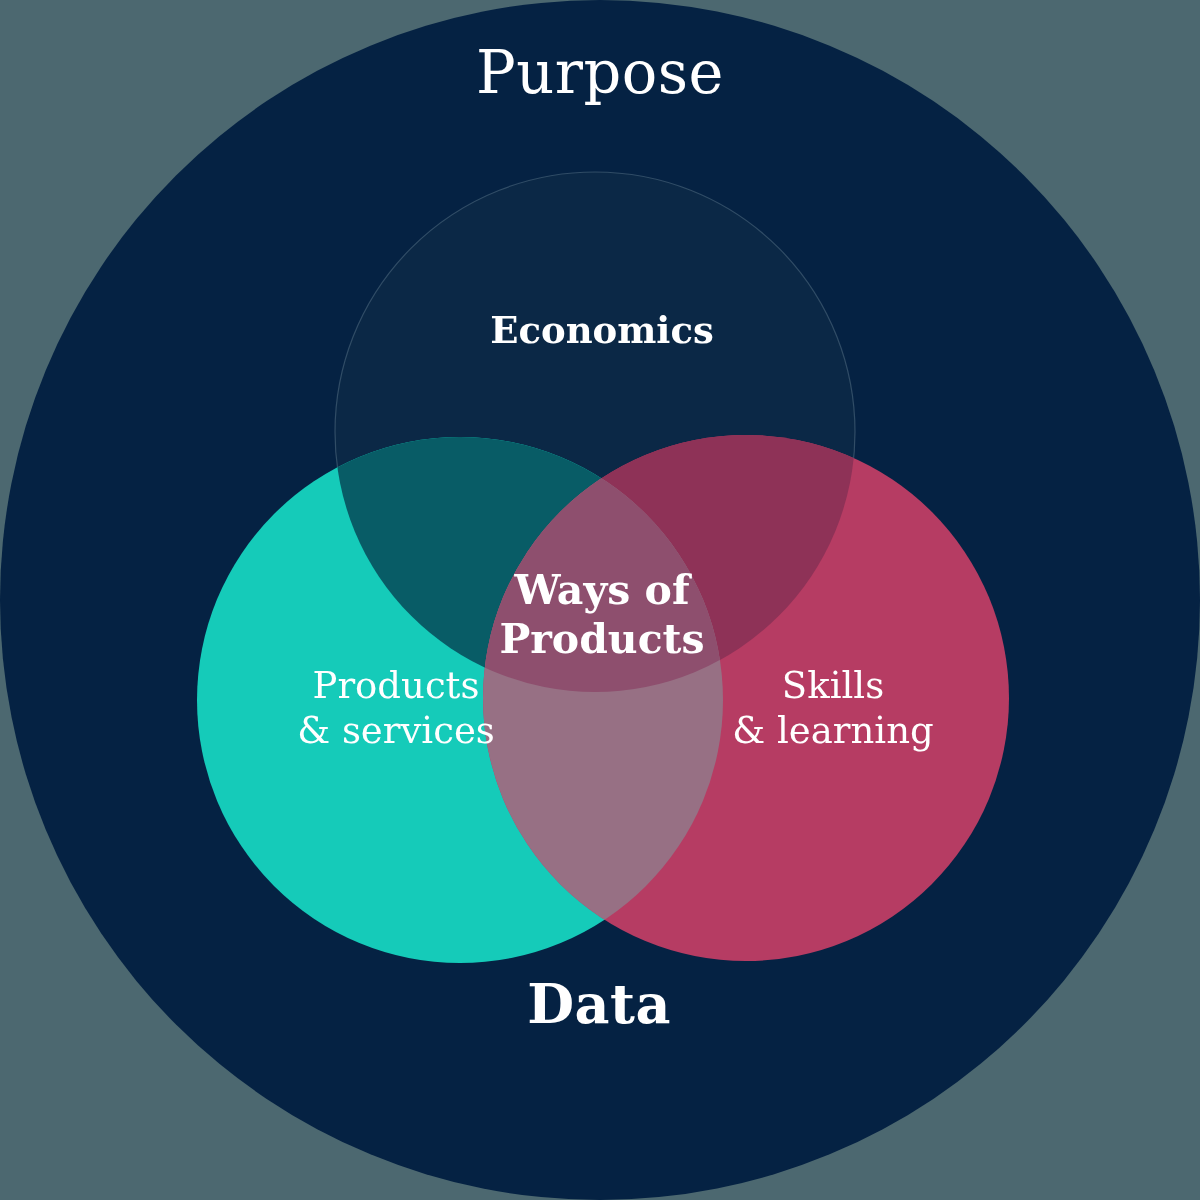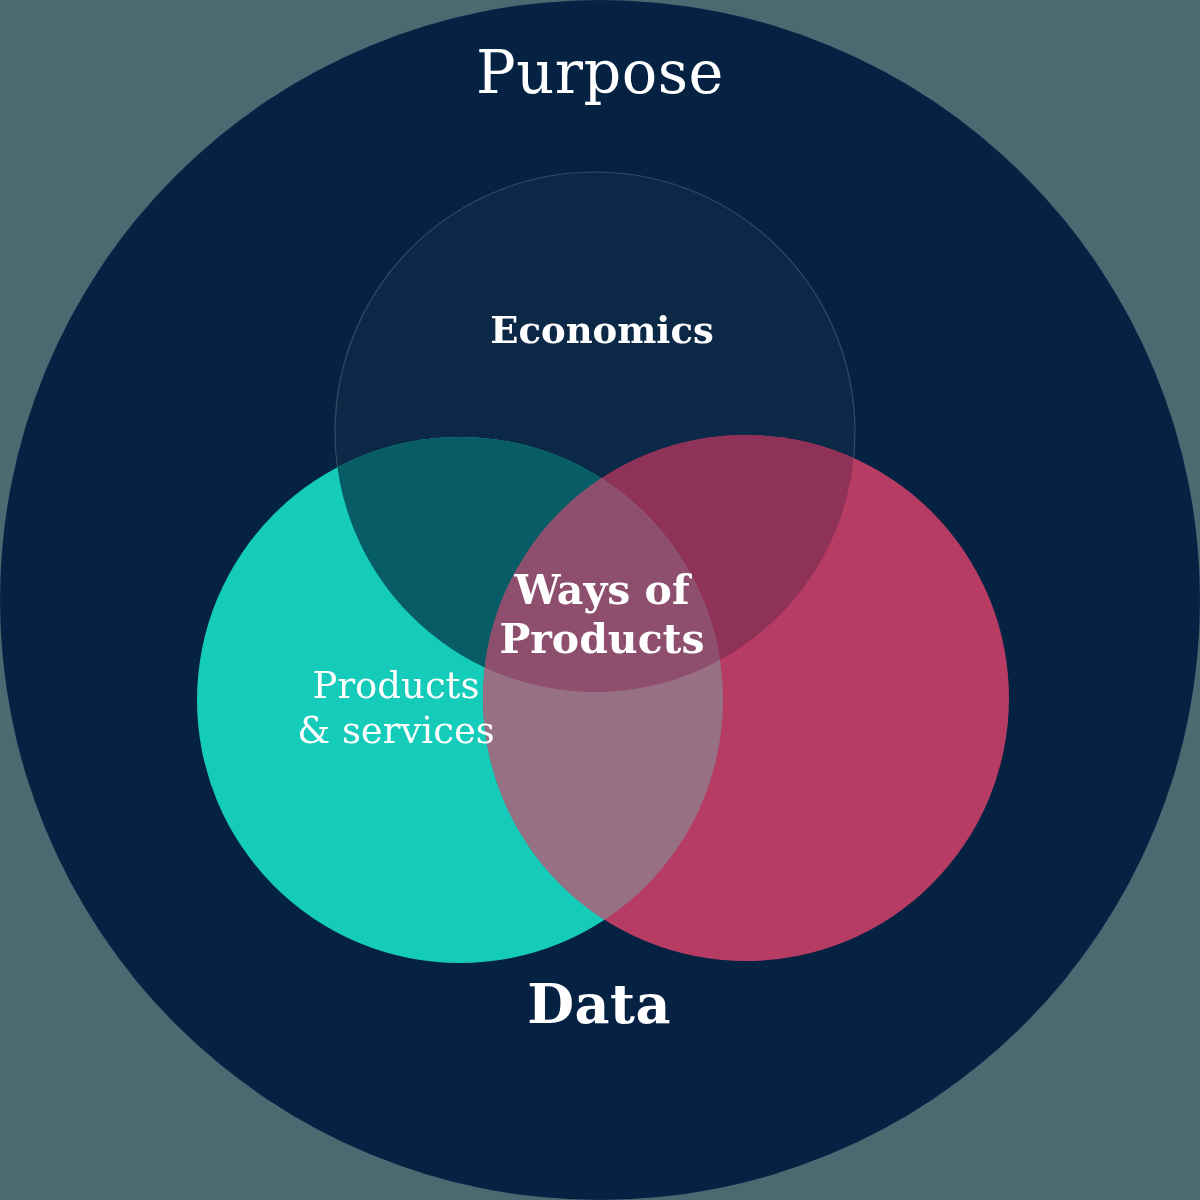--- a/index.html
+++ b/index.html
@@ -124,20 +124,24 @@
 
   <div class="label label-economics">
     <div>Economics</div>
   </div>
 
   <div class="label label-products">
     <div>Products</div>
     <div>&amp; services</div>
   </div>
 
+  <div class="label label-skills">
+    <div>Skills</div>
+    <div>&amp; learning</div>
+  </div>
 
   <div class="label label-ways">
     <div>Ways of</div>
     <div>Products</div>
   </div>
 
   <div class="label label-data">Data</div>
 
 </div>
 

